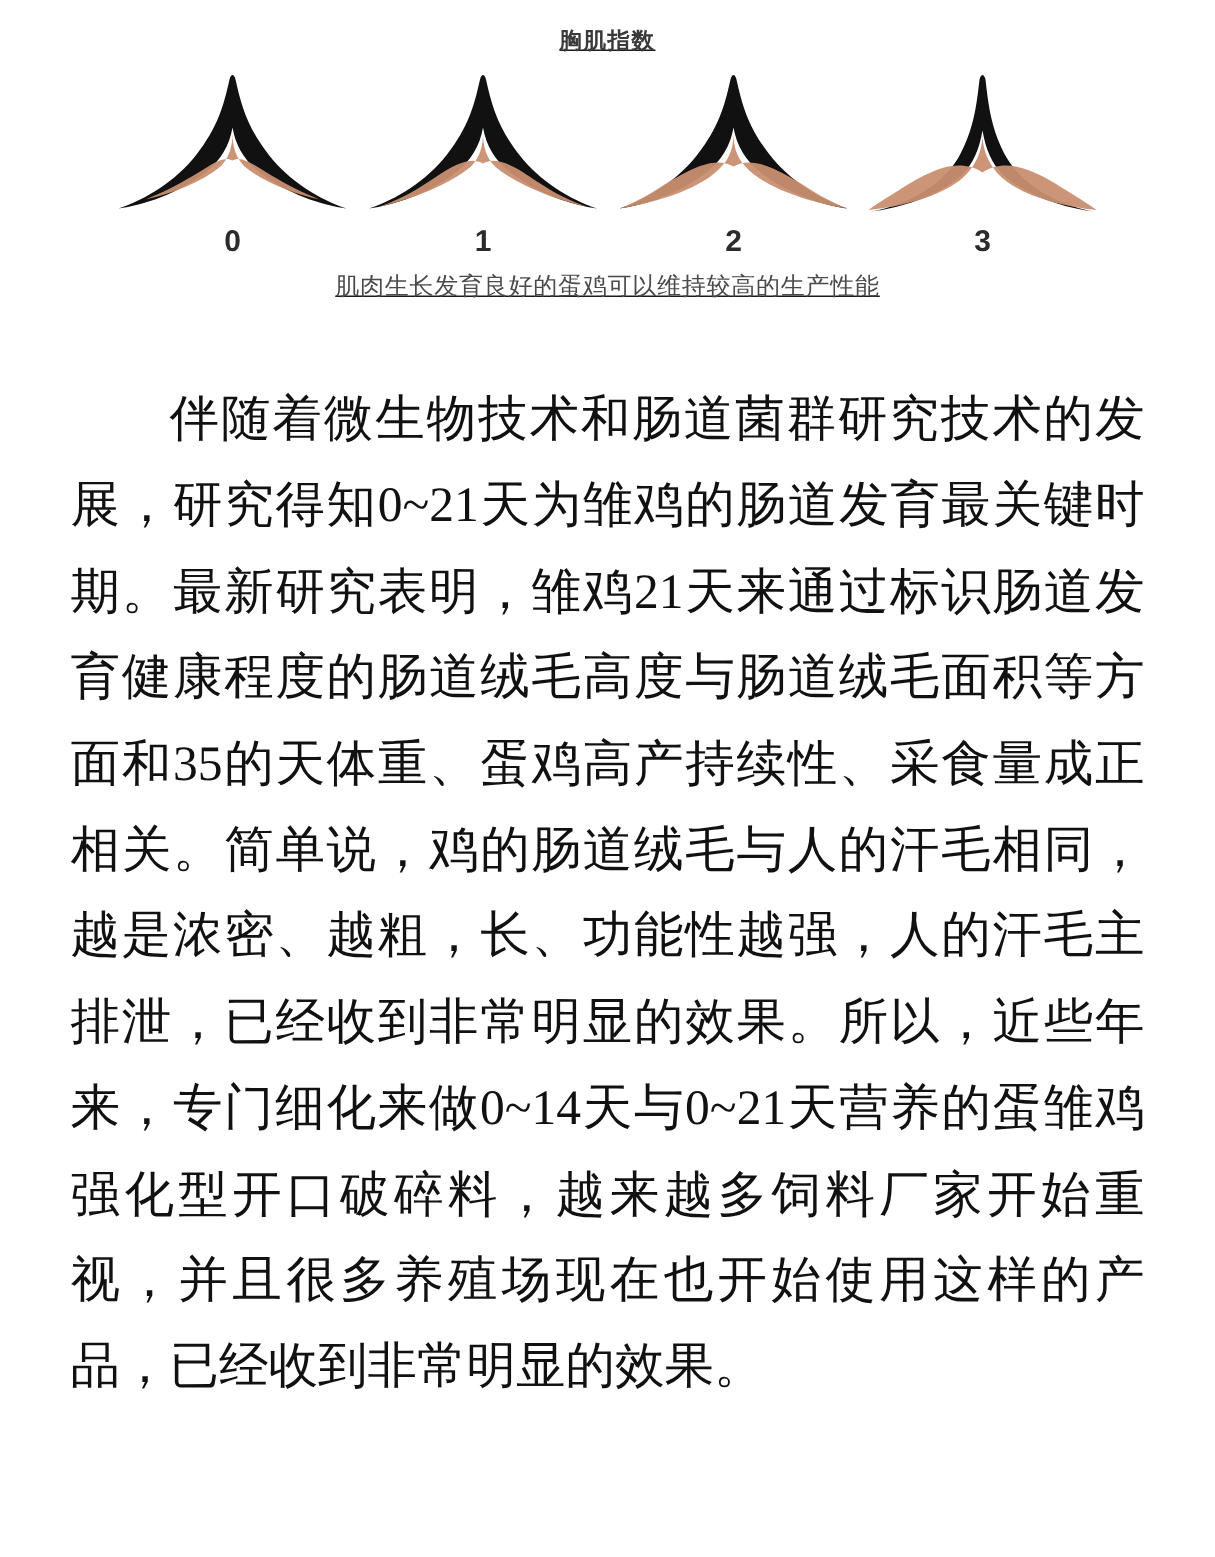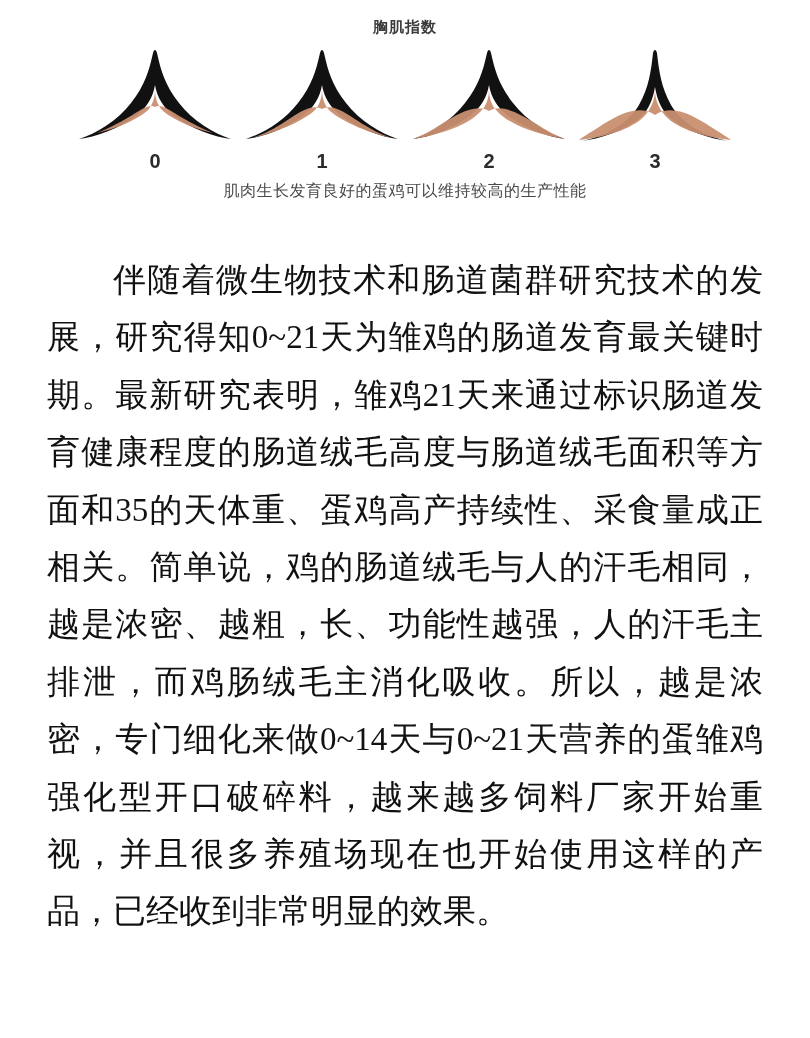--- a/index.html
+++ b/index.html
@@ -21,20 +21,21 @@
     background: #ffffff;
     box-sizing: border-box;
   }
 
   
   .figure {
     position: relative;
     width: 730px;
     margin: 18px auto 0 auto;
     height: 200px;
+    text-decoration: underline;
   }
   .figure-title {
     text-align: center;
     font-size: 15px;
     font-weight: bold;
     color: #3a3a3a;
     letter-spacing: 1px;
     margin-top: 10px;
   }
   .figure-canvas {
@@ -128,16 +129,16 @@
         </svg>
         <div class="keel-label">3</div>
       </div>
 
     </div>
 
     <div class="figure-caption">肌肉生长发育良好的蛋鸡可以维持较高的生产性能</div>
   </div>
 
   <div class="article">
-    <p>伴随着微生物技术和肠道菌群研究技术的发展，研究得知0~21天为雏鸡的肠道发育最关键时期。最新研究表明，雏鸡21天来通过标识肠道发育健康程度的肠道绒毛高度与肠道绒毛面积等方面和35的天体重、蛋鸡高产持续性、采食量成正相关。简单说，鸡的肠道绒毛与人的汗毛相同，越是浓密、越粗，长、功能性越强，人的汗毛主排泄，而鸡肠绒毛主消化吸收。所以，越是浓密，专门细化来做0~14天与0~21天营养的蛋雏鸡强化型开口破碎料，越来越多饲料厂家开始重视，并且很多养殖场现在也开始使用这样的产品，已经收到非常明显的效果。</p>
+    <p>伴随着微生物技术和肠道菌群研究技术的发展，研究得知0~21天为雏鸡的肠道发育最关键时期。最新研究表明，雏鸡21天来通过标识肠道发育健康程度的肠道绒毛高度与肠道绒毛面积等方面和35的天体重、蛋鸡高产持续性、采食量成正相关。简单说，鸡的肠道绒毛与人的汗毛相同，越是浓密、越粗，长、功能性越强，人的汗毛主排泄，已经收到非常明显的效果。所以，近些年来，专门细化来做0~14天与0~21天营养的蛋雏鸡强化型开口破碎料，越来越多饲料厂家开始重视，并且很多养殖场现在也开始使用这样的产品，已经收到非常明显的效果。</p>
   </div>
 
 </div>
 
 </body></html>

